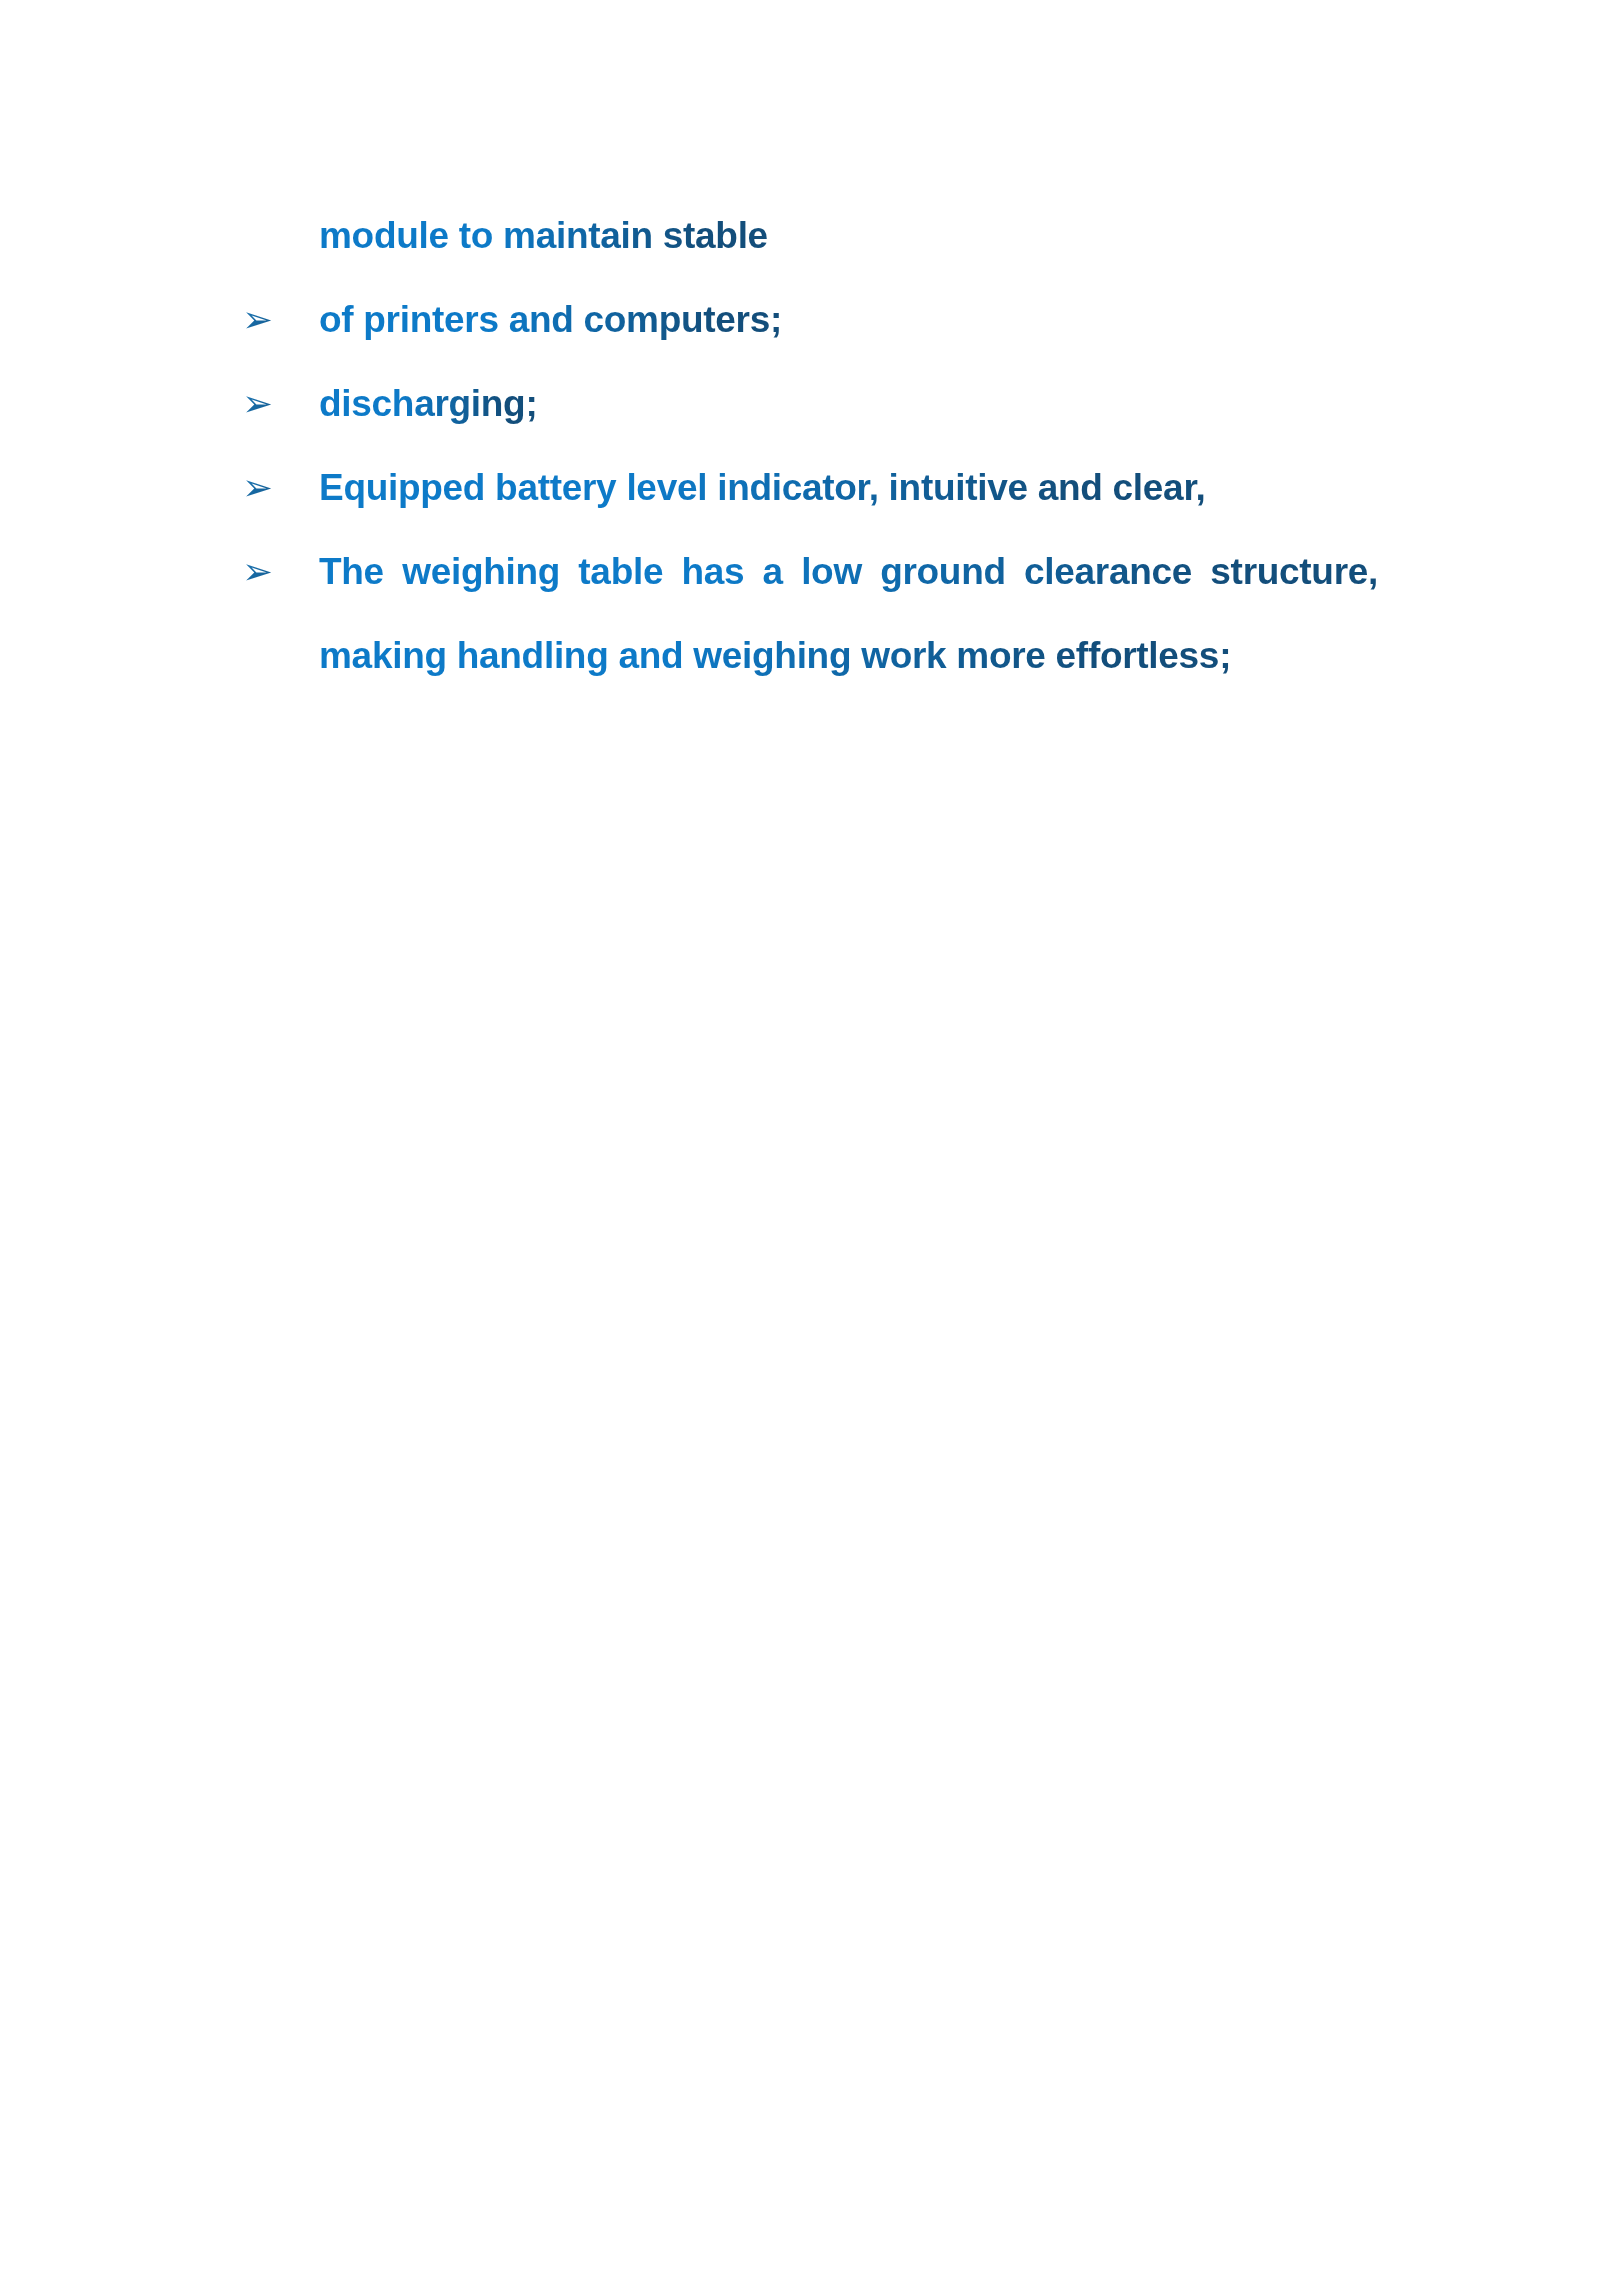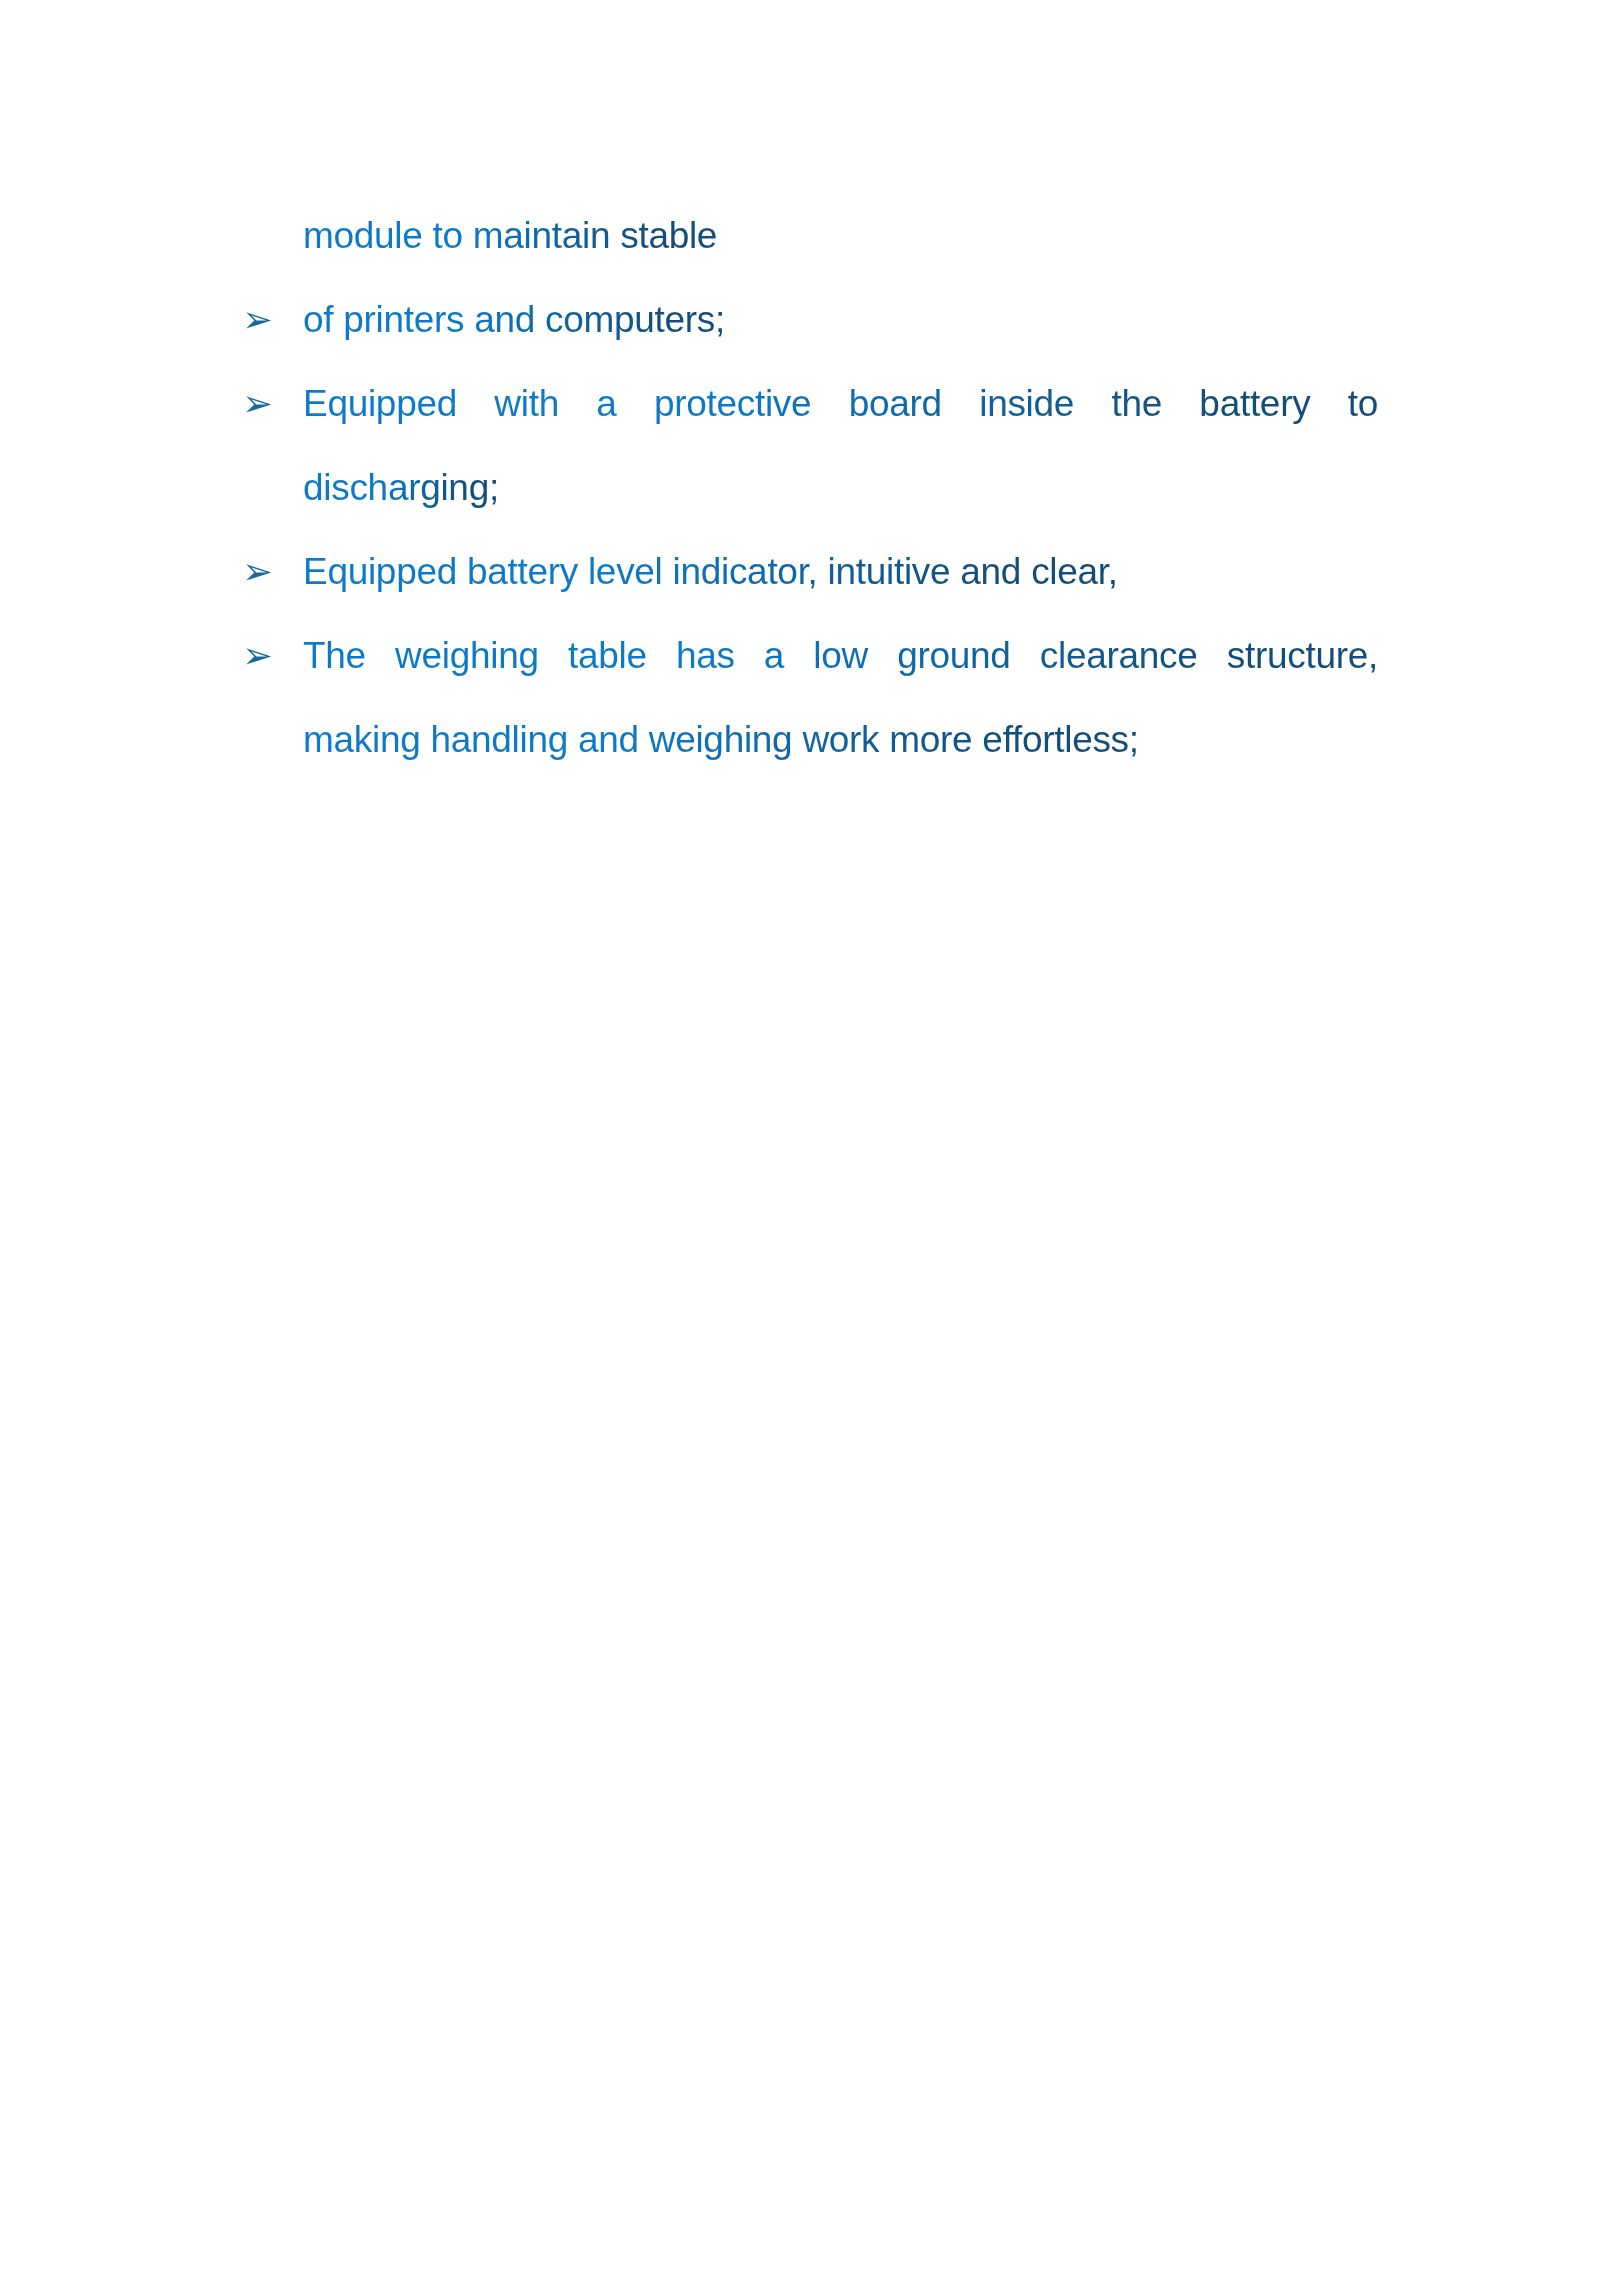--- a/index.html
+++ b/index.html
@@ -15,32 +15,33 @@
     font-family: "Liberation Sans", sans-serif;
   }
   .content {
     position: absolute;
     left: 303px;
     top: 194px;
     width: 1075px;
   }
   .line {
     font-size: 37px;
-    font-weight: 400;
+    font-weight: 700;
     line-height: 84px;
     letter-spacing: -0.3px;
     white-space: nowrap;
     background-image: linear-gradient(90deg,
       var(--text-gradient-start, #0d7ac8) 0%,
       var(--text-gradient-start, #0d7ac8) 38%,
       var(--text-gradient-end, #134e7b) 85%,
       var(--text-gradient-end, #134e7b) 100%);
     -webkit-background-clip: text;
     background-clip: text;
     color: transparent;
+    margin-left: 16px;
     -webkit-text-fill-color: transparent;
   }
   
   .fit {
     width: fit-content;
     max-width: 100%;
   }
   
   .just {
     white-space: normal;
@@ -75,21 +76,20 @@
     <div class="line fit">module to maintain stable</div>
   </div>
 
   <div class="item">
     <span class="bullet">➢</span>
     <div class="line fit">of printers and computers;</div>
   </div>
 
   <div class="item">
     <span class="bullet">➢</span>
-    <div class="line just">Equipped with a protective board inside the battery to</div>
     <div class="line fit">discharging;</div>
   </div>
 
   <div class="item">
     <span class="bullet">➢</span>
     <div class="line fit">Equipped battery level indicator, intuitive and clear,</div>
   </div>
 
   <div class="item">
     <span class="bullet">➢</span>

